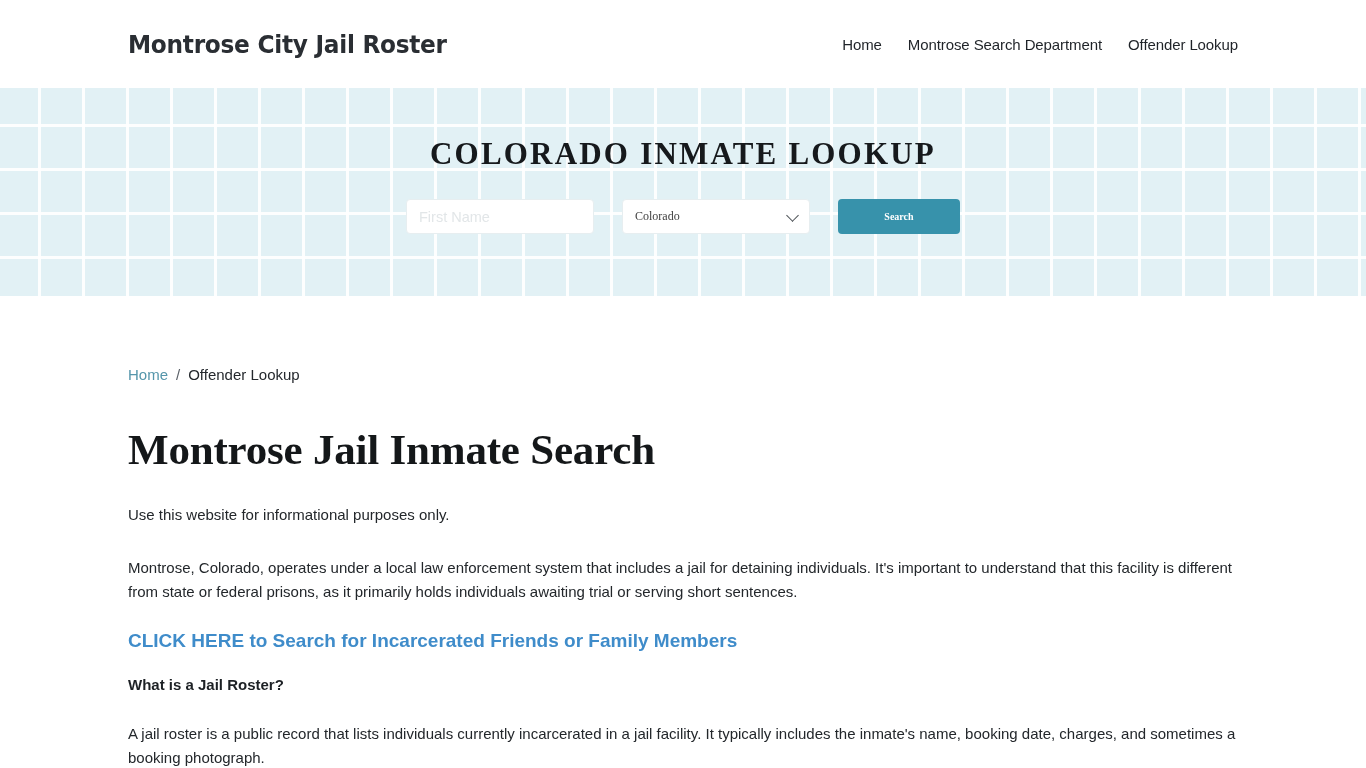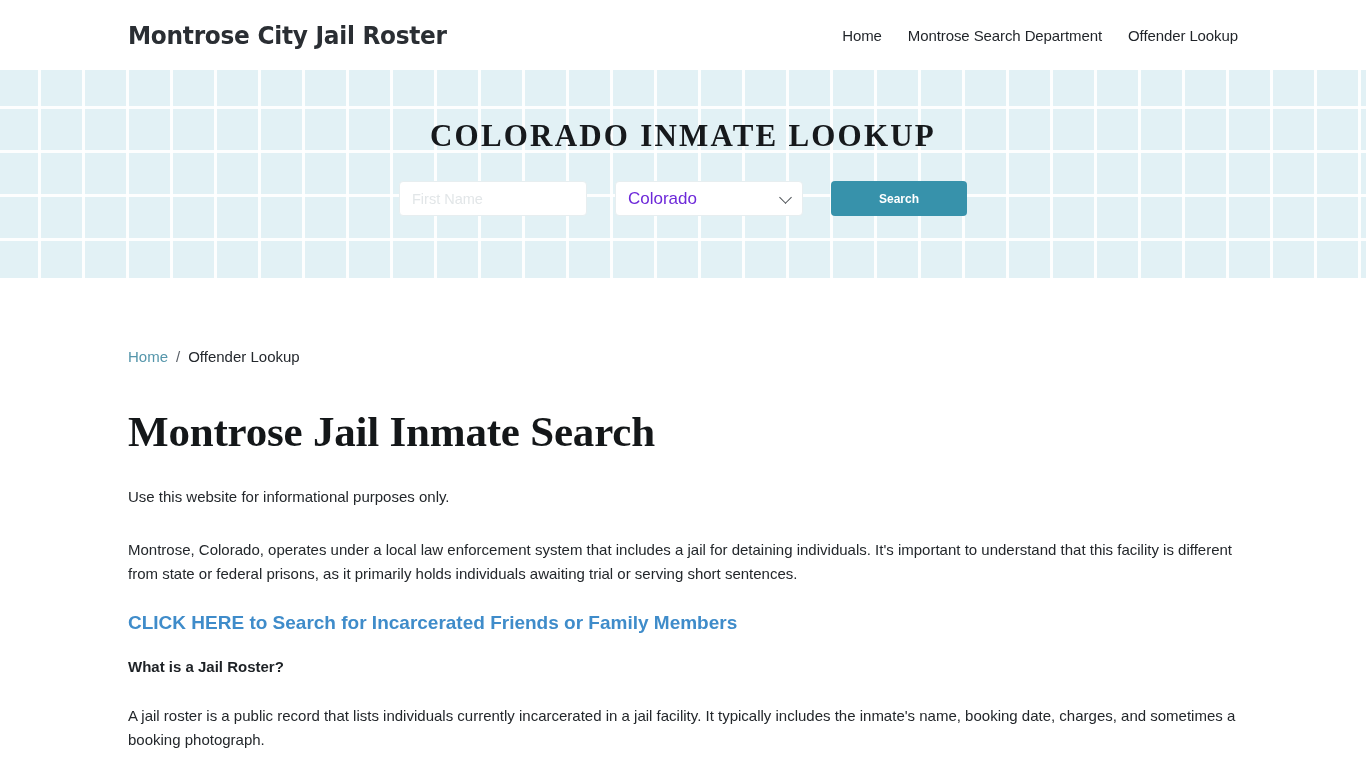--- a/index.html
+++ b/index.html
@@ -13,21 +13,21 @@
     background: #ffffff;
   }
   body {
     font-family: "Liberation Sans", sans-serif;
     color: #22262b;
     -webkit-font-smoothing: antialiased;
   }
 
   
   .site-header {
-    height: 70px;
+    height: 88px;
     background: #ffffff;
     display: flex;
     align-items: center;
     justify-content: space-between;
     padding: 0 128px;
   }
   .site-title {
     font-family: "DejaVu Sans", sans-serif;
     font-size: 25px;
     font-weight: bold;
@@ -93,49 +93,49 @@
   }
   .field::placeholder {
     color: #e2e6e8;
   }
   .state-select {
     width: 188px;
     height: 35px;
     border: 1px solid #e7eef0;
     border-radius: 4px;
     background: #ffffff;
-    font-family: Liberation Sans, sans-serif;
-    font-size: 17px;
-    color: #6d28d9;
+    font-family: Liberation Serif, serif;
+    font-size: 12px;
+    color: #404040;
     padding: 0 12px;
     position: relative;
     display: flex;
     align-items: center;
     cursor: pointer;
   }
   .state-select .chevron {
     position: absolute;
     right: 12px;
     top: 50%;
     width: 9px;
     height: 9px;
     margin-top: -6px;
     border-right: 1.8px solid #4a4f54;
     border-bottom: 1.8px solid #4a4f54;
     transform: rotate(45deg);
   }
   .search-button {
-    width: 136px;
+    width: 122px;
     height: 35px;
     border: none;
     border-radius: 4px;
     background: #3792ab;
     color: #ffffff;
-    font-family: Liberation Sans, sans-serif;
-    font-size: 12px;
+    font-family: Liberation Serif, serif;
+    font-size: 10px;
     font-weight: bold;
     cursor: pointer;
   }
 
   
   .content {
     padding: 0 128px;
   }
   .breadcrumb {
     margin-top: 70px;

